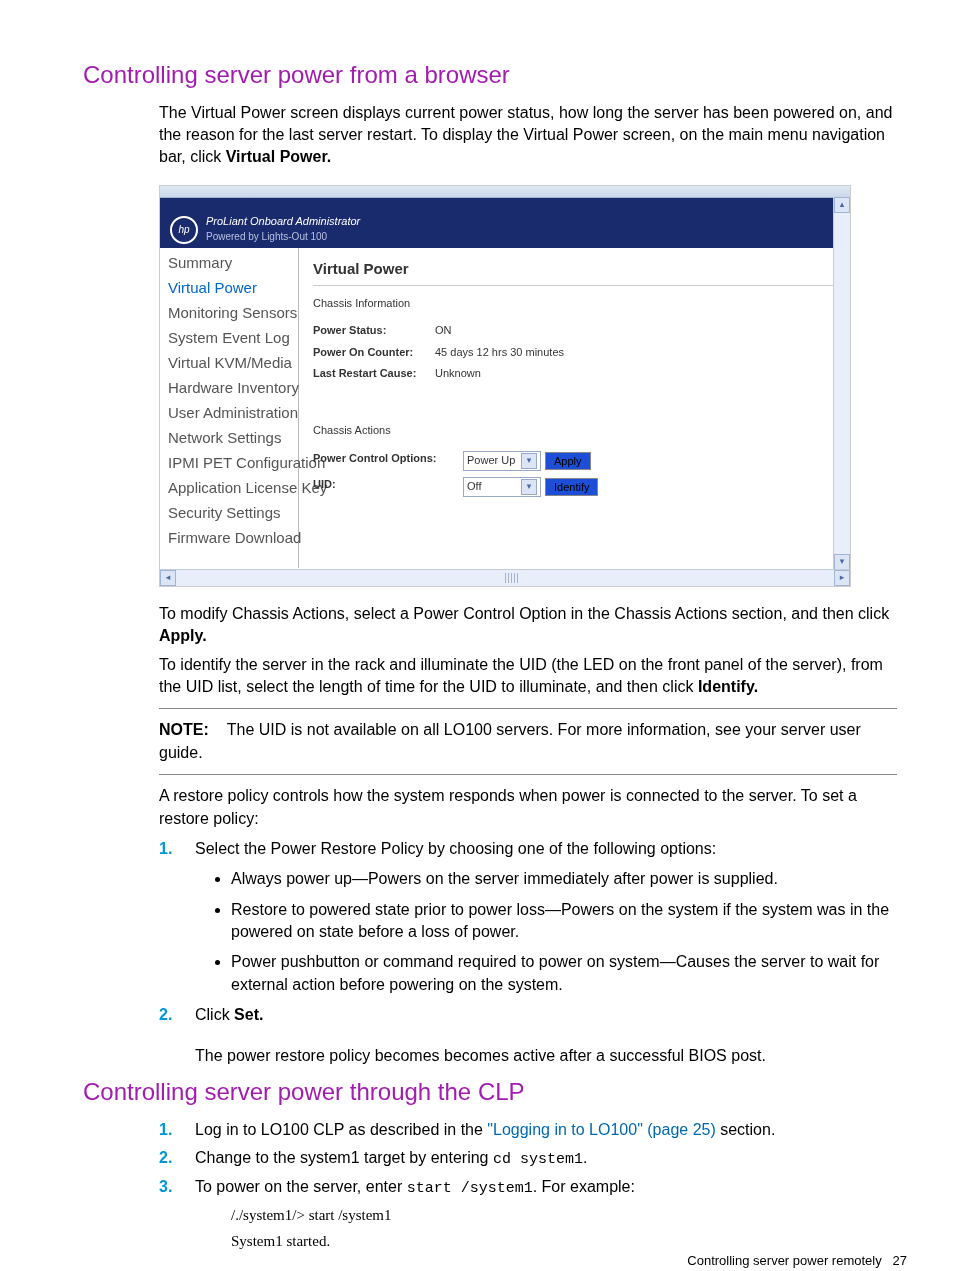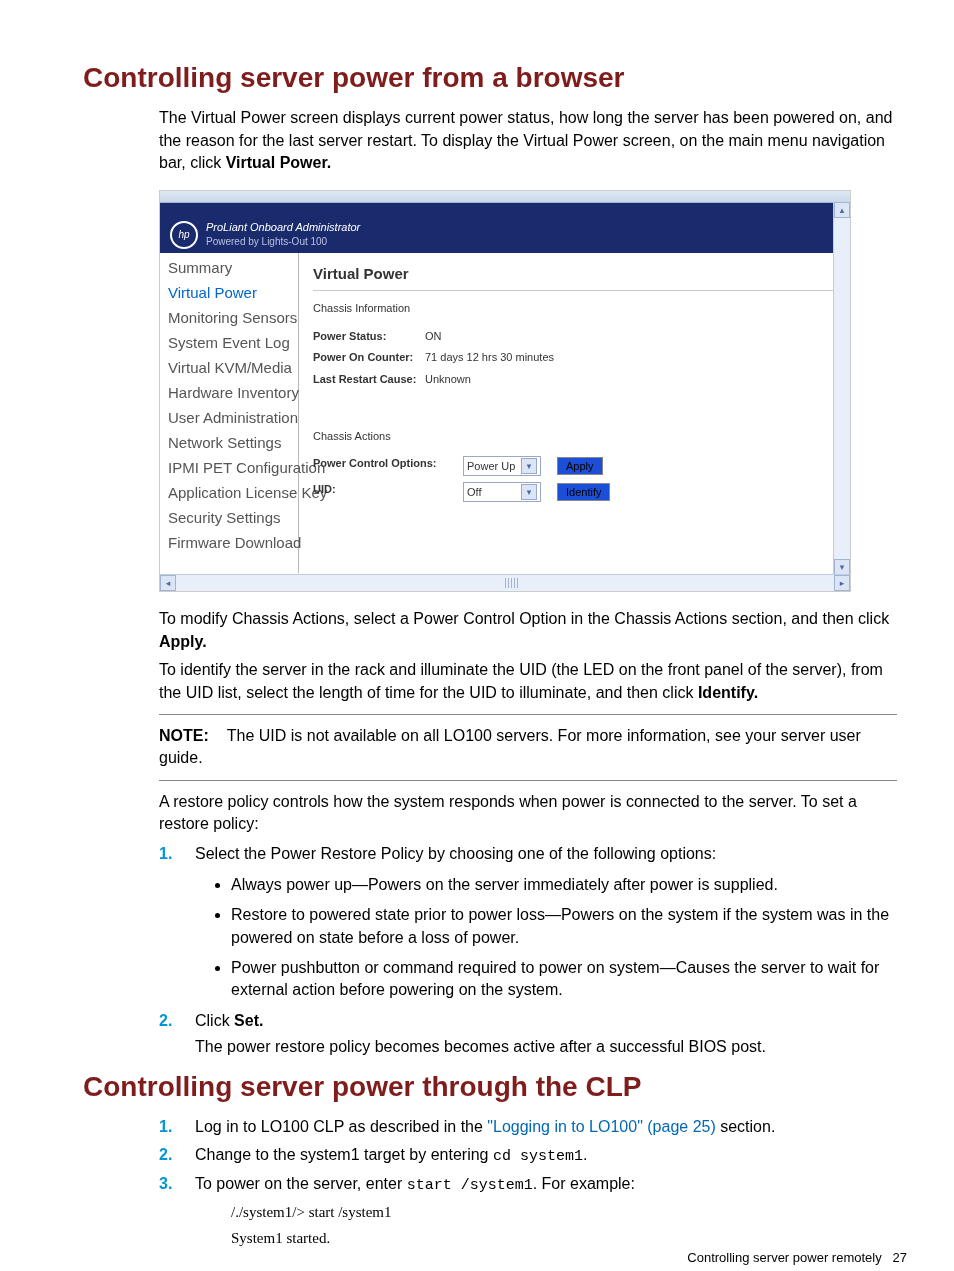--- a/index.html
+++ b/index.html
@@ -1,37 +1,37 @@
 <!DOCTYPE html>
 <html><head>
 <meta charset="utf-8">
 <style>
 html,body{margin:0;padding:0;background:#fff;color:#000;font-family:Arial,Helvetica,sans-serif;font-size:16px;line-height:1.4}
 .page{width:954px;min-height:1271px;box-sizing:border-box;padding:50px 47px 30px 47px;position:relative}
-h2.h-blue{color:#7f1d1d;font-weight:700;font-size:28px;margin:8px 0 10px 36px}
+h2.h-blue{color:#a21caf;font-weight:400;font-size:24px;margin:8px 0 10px 36px}
 .body-indent{margin-left:112px;margin-right:10px}
 .para{margin:6px 0}
 .bold{font-weight:700}
 .screenshot{margin:16px 0;border:1px solid #ccc;width:690px;height:400px;position:relative;background:#fff;overflow:hidden}
 .ss-top{height:11px;background:linear-gradient(#dfe8f4,#cbd8ea);border-bottom:1px solid #9fb5d1}
 .ss-header{height:42px;background:#1a2b6d;color:#fff;padding:4px 10px;display:flex;align-items:flex-end;gap:8px}
 .hp-logo{width:24px;height:24px;border:2px solid #fff;border-radius:50%;display:flex;align-items:center;justify-content:center;font-size:10px;font-style:italic}
 .hp-text .t1{font-size:11px;font-style:italic}
 .hp-text .t2{font-size:10px;color:#b8c0e0}
 .ss-body{display:flex;height:320px}
 .ss-nav{width:138px;border-right:1px solid #b9b9b9;font-size:15px;color:#555;padding:2px 0}
 .ss-nav .ni{padding:2px 8px;white-space:nowrap}
 .ss-nav .ni.sel{color:#0066cc}
 .ss-main{flex:1;padding:10px 14px;font-size:11px;color:#333}
 .ss-title{font-size:15px;font-weight:700;border-bottom:1px solid #ccc;padding-bottom:6px;margin-bottom:10px}
 .ss-sect{font-size:11px;font-weight:400;margin:6px 0 12px 0}
 .ss-row{display:flex;margin:6px 0}
-.ss-lbl{width:112px;font-weight:700}
+.ss-lbl{width:122px;font-weight:700}
 .ss-val{}
-.ss-ctrl{display:inline-flex;align-items:center;gap:16px}
+.ss-ctrl{display:inline-flex;align-items:center;gap:4px}
 .ss-select{border:1px solid #9aa8c7;background:#fff;font-size:11px;width:70px;height:18px;display:inline-flex;align-items:center;justify-content:space-between;padding:0 3px}
 .ss-select .chev{width:14px;height:14px;background:#dce5f5;border:1px solid #9aa8c7;display:flex;align-items:center;justify-content:center;font-size:9px;color:#4a6aa5}
 .ss-btn{border:1px solid #888;background:#1d4ed8;font-size:11px;padding:1px 8px;height:18px;line-height:14px}
 .ss-vscroll{position:absolute;right:0;top:11px;bottom:16px;width:16px;background:#e9eefb;border-left:1px solid #c3ccde}
 .ss-vscroll .arr{position:absolute;left:0;width:16px;height:16px;background:#dce5f5;border:1px solid #9fb5d1;box-sizing:border-box;display:flex;align-items:center;justify-content:center;font-size:9px;color:#4a6aa5}
 .ss-vscroll .up{top:0}
 .ss-vscroll .dn{bottom:0}
 .ss-hscroll{position:absolute;left:0;right:0;bottom:0;height:16px;background:#e9eefb;border-top:1px solid #c3ccde}
 .ss-hscroll .grip{position:absolute;left:50%;top:3px;width:14px;height:10px;background:repeating-linear-gradient(90deg,#9fb5d1 0 1px,transparent 1px 3px)}
 .ss-hscroll .arr{position:absolute;top:0;width:16px;height:16px;background:#dce5f5;border:1px solid #9fb5d1;box-sizing:border-box;display:flex;align-items:center;justify-content:center;font-size:9px;color:#4a6aa5}
@@ -88,21 +88,21 @@
         </div>
         <div class="ss-main">
           <div class="ss-title">Virtual Power</div>
           <div class="ss-sect">Chassis Information</div>
           <div class="ss-row">
             <div class="ss-lbl">Power Status:</div>
             <div class="ss-val">ON</div>
           </div>
           <div class="ss-row">
             <div class="ss-lbl">Power On Counter:</div>
-            <div class="ss-val">71 days 12 hrs 30 minutes</div>
+            <div class="ss-val">45 days 12 hrs 30 minutes</div>
           </div>
           <div class="ss-row">
             <div class="ss-lbl">Last Restart Cause:</div>
             <div class="ss-val">Unknown</div>
           </div>
           <div style="height:30px"></div>
           <div class="ss-sect">Chassis Actions</div>
           <div class="ss-row">
             <div class="ss-lbl" style="width:150px">Power Control Options:</div>
             <div class="ss-ctrl">
@@ -155,21 +155,21 @@
       <li>
         <span>Select the Power Restore Policy by choosing one of the following options:</span>
         <ul class="bullets">
           <li>Always power up—Powers on the server immediately after power is supplied.</li>
           <li>Restore to powered state prior to power loss—Powers on the system if the system was in the powered on state before a loss of power.</li>
           <li>Power pushbutton or command required to power on system—Causes the server to wait for external action before powering on the system.</li>
         </ul>
       </li>
       <li>
         <span>Click </span><span class="bold">Set.</span>
-        <div style="margin-top:4px">The power restore policy becomes becomes active after a successful BIOS post.</div>
+        <div style="margin-top:18px">The power restore policy becomes becomes active after a successful BIOS post.</div>
       </li>
     </ol>
   </div>
 
   <h2 class="h-blue">Controlling server power through the CLP</h2>
 
   <div class="body-indent">
     <ol class="numlist">
       <li>
         <span>Log in to LO100 CLP as described in the </span><span class="link">"Logging in to LO100" (page 25)</span><span> section.</span>

